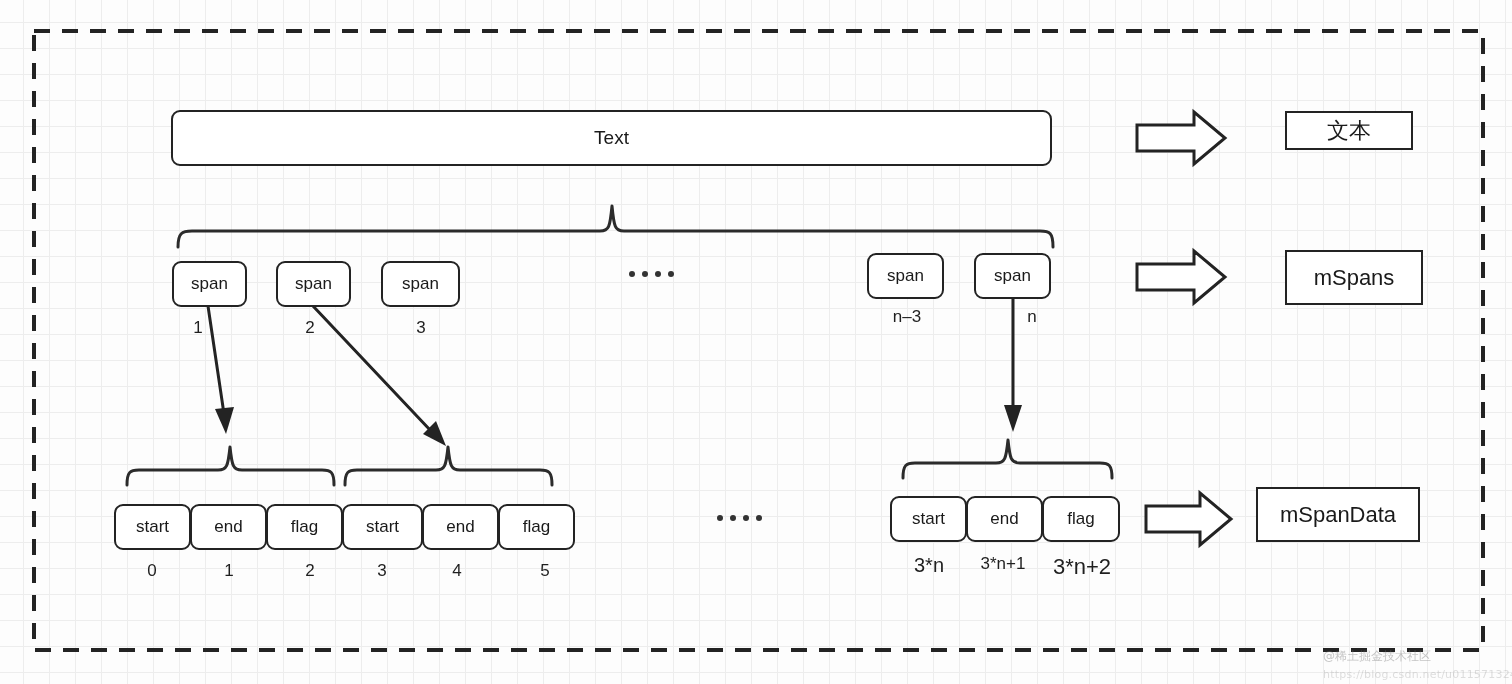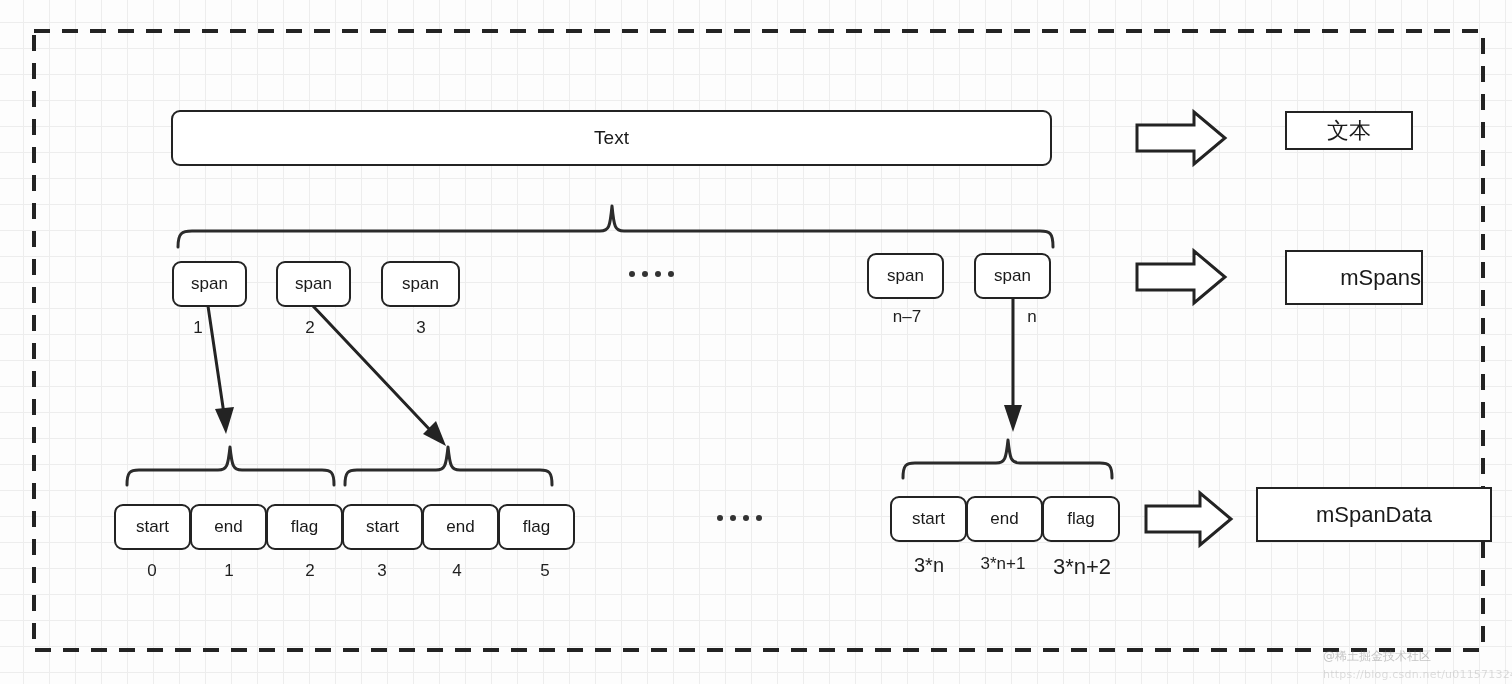--- a/index.html
+++ b/index.html
@@ -173,21 +173,21 @@
   <div class="dots" style="left:629px; top:271px;">
     <span></span>
     <span></span>
     <span></span>
     <span></span>
   </div>
 
   <div class="node rounded" style="left:867px; top:253px; width:77px; height:46px; font-size:17px;">
     <span>span</span>
   </div>
-  <div class="lbl" style="left:885px; top:307px; width:44px; font-size:17px;">n–7</div>
+  <div class="lbl" style="left:885px; top:307px; width:44px; font-size:17px;">n–3</div>
 
   <div class="node rounded" style="left:974px; top:253px; width:77px; height:46px; font-size:17px;">
     <span>span</span>
   </div>
   <div class="lbl" style="left:1012px; top:307px; width:40px; font-size:17px;">n</div>
 
   <div class="cell" style="left:114px; top:504px; width:77px; height:46px; font-size:17px;">
     <span>start</span>
   </div>
   <div class="lbl" style="left:132px; top:561px; width:40px; font-size:17px;">0</div>
@@ -236,24 +236,24 @@
 
   <div class="cell" style="left:1042px; top:496px; width:78px; height:46px; font-size:17px;">
     <span>flag</span>
   </div>
   <div class="lbl" style="left:1048px; top:554px; width:68px; font-size:22px;">3*n+2</div>
 
   <div class="node sharp" style="left:1285px; top:111px; width:128px; height:39px; font-size:22px; font-family:'DejaVu Sans', sans-serif;">
     <span>文本</span>
   </div>
 
-  <div class="node sharp" style="left:1285px; top:250px; width:138px; height:55px; font-size:22px;justify-content:flex-end;">
+  <div class="node sharp" style="left:1285px; top:250px; width:138px; height:55px; font-size:22px;">
     <span>mSpans</span>
   </div>
 
-  <div class="node sharp" style="left:1256px; top:487px; width:236px; height:55px; font-size:22px;">
+  <div class="node sharp" style="left:1256px; top:487px; width:164px; height:55px; font-size:22px;">
     <span>mSpanData</span>
   </div>
 
   <div class="watermark" style="left:1323px; top:648px; font-size:12px;">@稀土掘金技术社区</div>
   <div class="watermark-url" style="left:1323px; top:668px; font-size:11px;">https://blog.csdn.net/u011571324</div>
 
 </div>
 
 </body></html>

